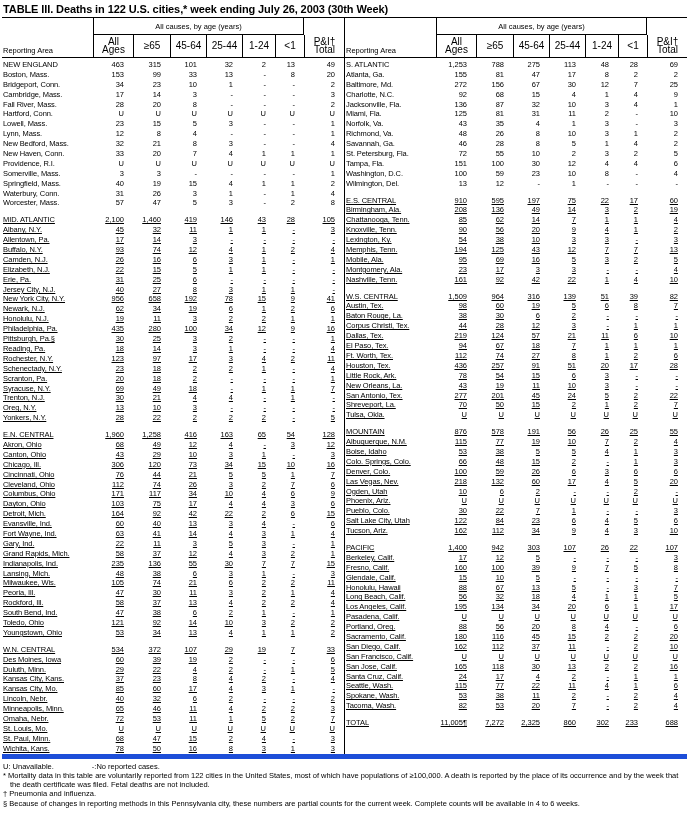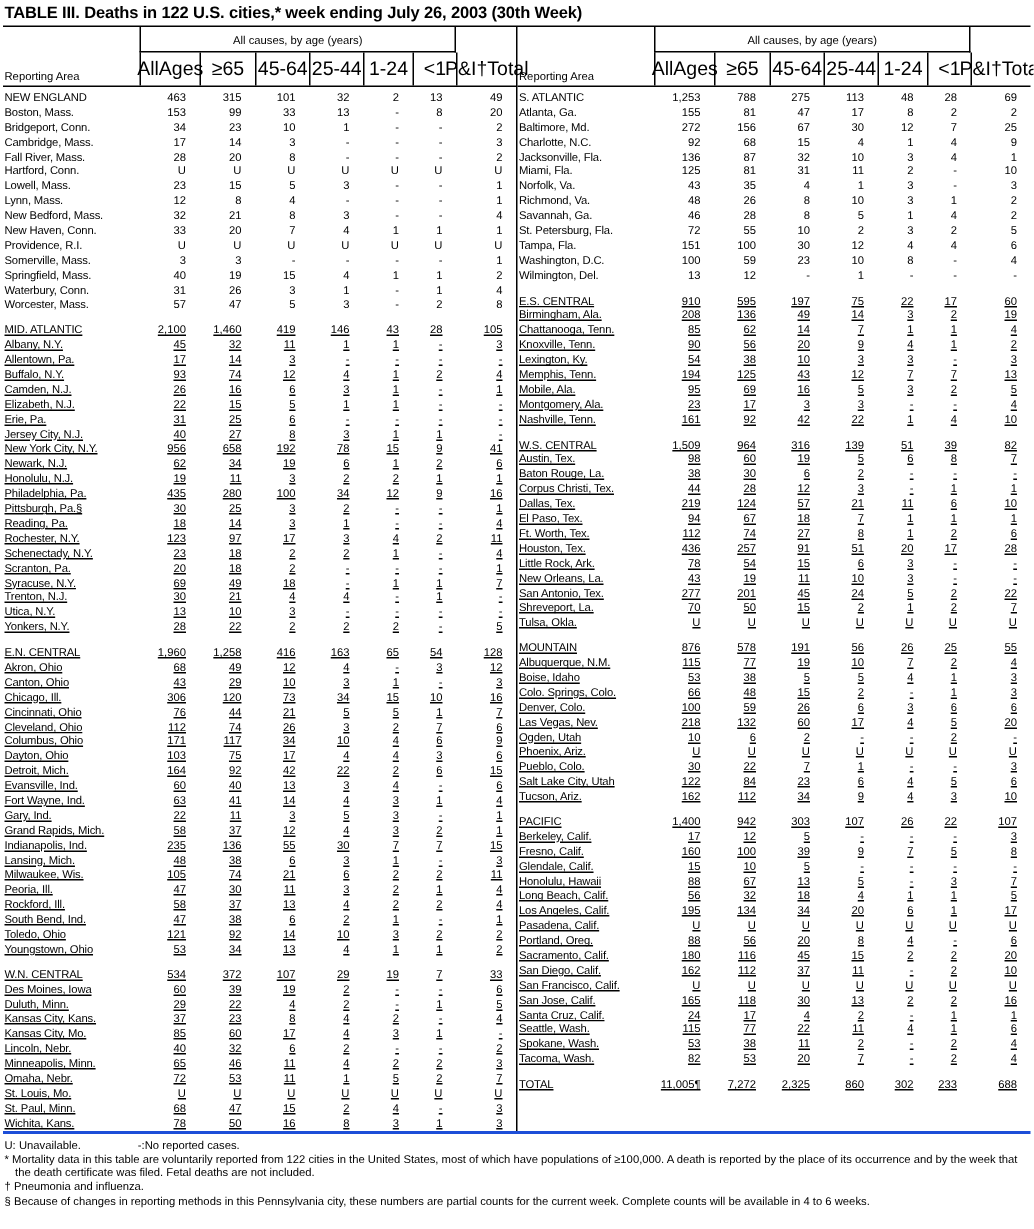--- a/index.html
+++ b/index.html
@@ -12,42 +12,42 @@
     overflow: hidden;
   }
   .title {
     font-size: 11px; font-weight: bold;
     padding: 1px 0 2px 1px;
     letter-spacing: -0.1px;
   }
   .mtable {
     width: 685px;
     border-top: 1.5px solid #000;
-    border-bottom: 2px solid #1d4ed8;
+    border-bottom: 5px solid #1d4ed8;
     display: flex;
   }
   .panel { width: 342px; }
   .panel.right { width: 343px; border-left: 1px solid #000; }
 
   
   .phead { border-bottom: 1.5px solid #000; }
   .h-row1 { display: grid; grid-template-columns: 91px 211px 40px; height: 17px; }
   .h-group {
     border-left: 1px solid #000; border-right: 1px solid #000; border-bottom: 1px solid #000;
     font-size: 7.5px; text-align: center;
     display: flex; align-items: center; justify-content: center;
   }
   .h-row2 { display: grid; grid-template-columns: 91px 40px 37px 36px 36px 33px 29px 40px; height: 22px; }
   .h-ra {
     font-size: 7.5px; display: flex; align-items: flex-end; padding: 0 0 2px 1px;
   }
   .h-col {
     border-left: 1px solid #000;
-    font-size: 13px; text-align: center;
-    display: flex; flex-direction: row; align-items: center; justify-content: center;
+    font-size: 10px; text-align: center;
+    display: flex; flex-direction: column; align-items: center; justify-content: center;
     line-height: 8px;
   }
   
   .pbody { padding-top: 2px; }
   .section + .section { margin-top: 7px; text-decoration: underline; }
   .trow { display: grid; grid-template-columns: 91px 40px 37px 36px 36px 33px 29px 40px; height: 9.9px; }
   .c-area {
     font-size: 7.5px; line-height: 9.9px; padding-left: 1px;
     white-space: nowrap; overflow: hidden; letter-spacing: -0.1px;
   }
@@ -440,21 +440,21 @@
             <span class="c-area">Trenton, N.J.</span>
             <span class="c-num">30</span>
             <span class="c-num">21</span>
             <span class="c-num">4</span>
             <span class="c-num">4</span>
             <span class="c-num">-</span>
             <span class="c-num">1</span>
             <span class="c-num">-</span>
           </div>
           <div class="trow">
-            <span class="c-area">Utica, N.Y.</span>
+            <span class="c-area">Oreg, N.Y.</span>
             <span class="c-num">13</span>
             <span class="c-num">10</span>
             <span class="c-num">3</span>
             <span class="c-num">-</span>
             <span class="c-num">-</span>
             <span class="c-num">-</span>
             <span class="c-num">-</span>
           </div>
           <div class="trow">
             <span class="c-area">Yonkers, N.Y.</span>

